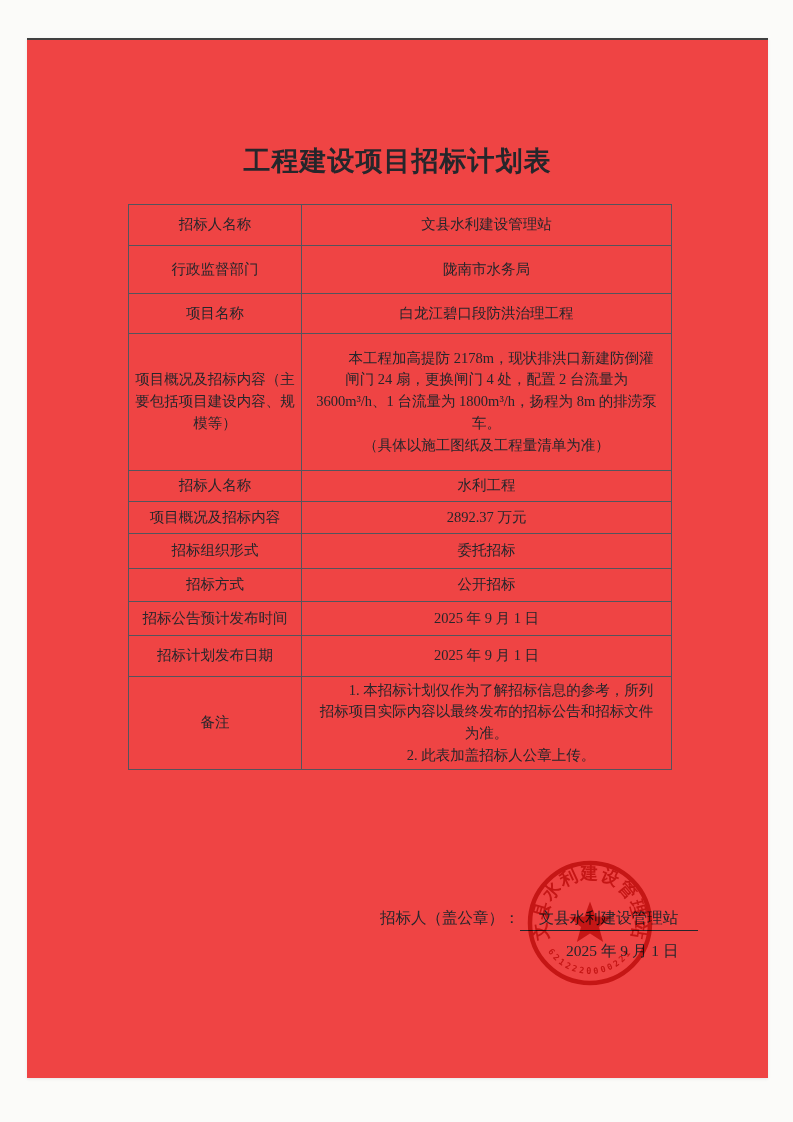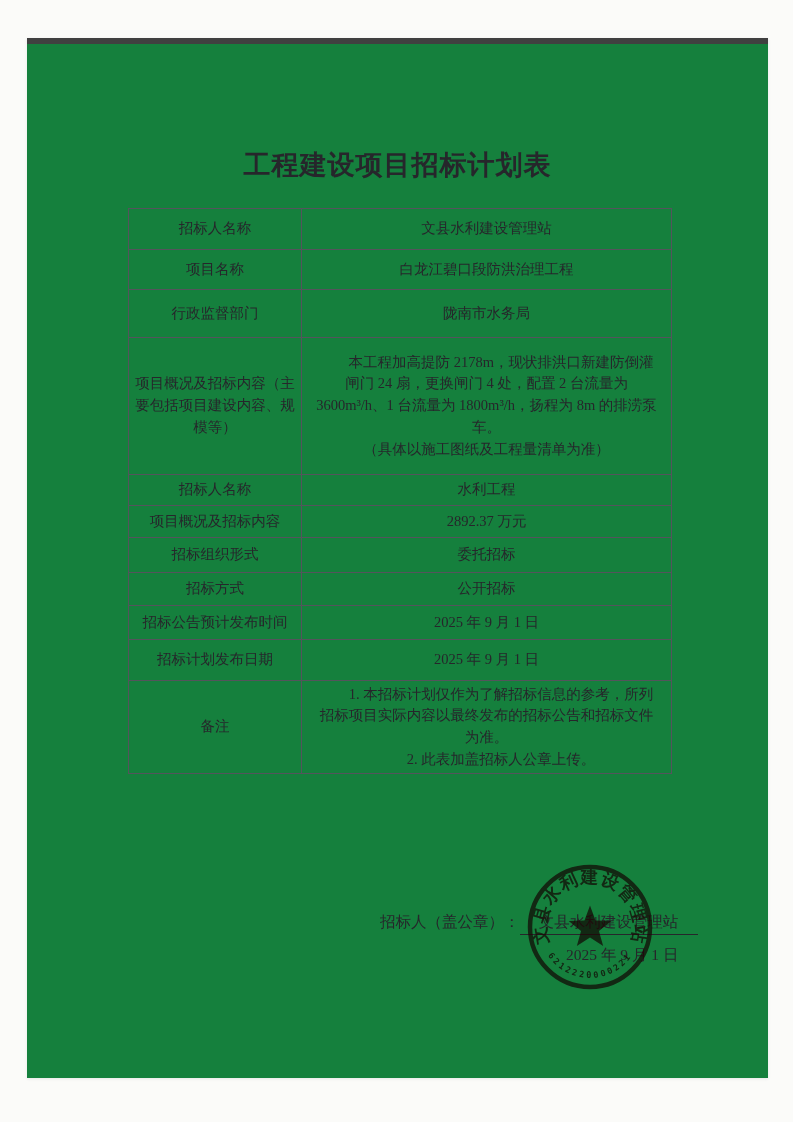--- a/index.html
+++ b/index.html
@@ -7,22 +7,22 @@
   body {
     position:relative;
     background:#fbfbf9;
     font-family:"Liberation Serif","DejaVu Serif",serif;
     color:#26262b;
     overflow:hidden;
   }
   .paper {
     position:absolute; left:27px; top:38px;
     width:741px; height:1040px;
-    background:#15803d;
-    border-top:6px solid #404040;
+    background:#ef4444;
+    border-top:2px solid #404040;
     box-shadow:0 1px 3px rgba(60,60,80,0.10);
     text-decoration:underline;
   }
   .doc-title {
     position:absolute; top:103px; left:0; width:100%;
     text-align:center;
     font-size:27px; font-weight:bold;
     letter-spacing:1px;
   }
   table.form {
@@ -73,27 +73,27 @@
 <div class="paper">
 
   <div class="doc-title">工程建设项目招标计划表</div>
 
   <table class="form">
     <tbody>
       <tr style="height:41px;">
         <td class="lbl">招标人名称</td>
         <td class="val">文县水利建设管理站</td>
       </tr>
+      <tr style="height:48px;">
+        <td class="lbl">行政监督部门</td>
+        <td class="val">陇南市水务局</td>
+      </tr>
       <tr style="height:40px;">
         <td class="lbl">项目名称</td>
         <td class="val">白龙江碧口段防洪治理工程</td>
-      </tr>
-      <tr style="height:48px;">
-        <td class="lbl">行政监督部门</td>
-        <td class="val">陇南市水务局</td>
       </tr>
       <tr style="height:137px;">
         <td class="lbl">项目概况及招标内容（主要包括项目建设内容、规模等）</td>
         <td class="val">
           <div class="para">本工程加高提防 2178m，现状排洪口新建防倒灌闸门 24 扇，更换闸门 4 处，配置 2 台流量为 3600m³/h、1 台流量为 1800m³/h，扬程为 8m 的排涝泵车。</div>
           <div class="para-noindent">（具体以施工图纸及工程量清单为准）</div>
         </td>
       </tr>
       <tr style="height:31px;">
         <td class="lbl">招标人名称</td>

